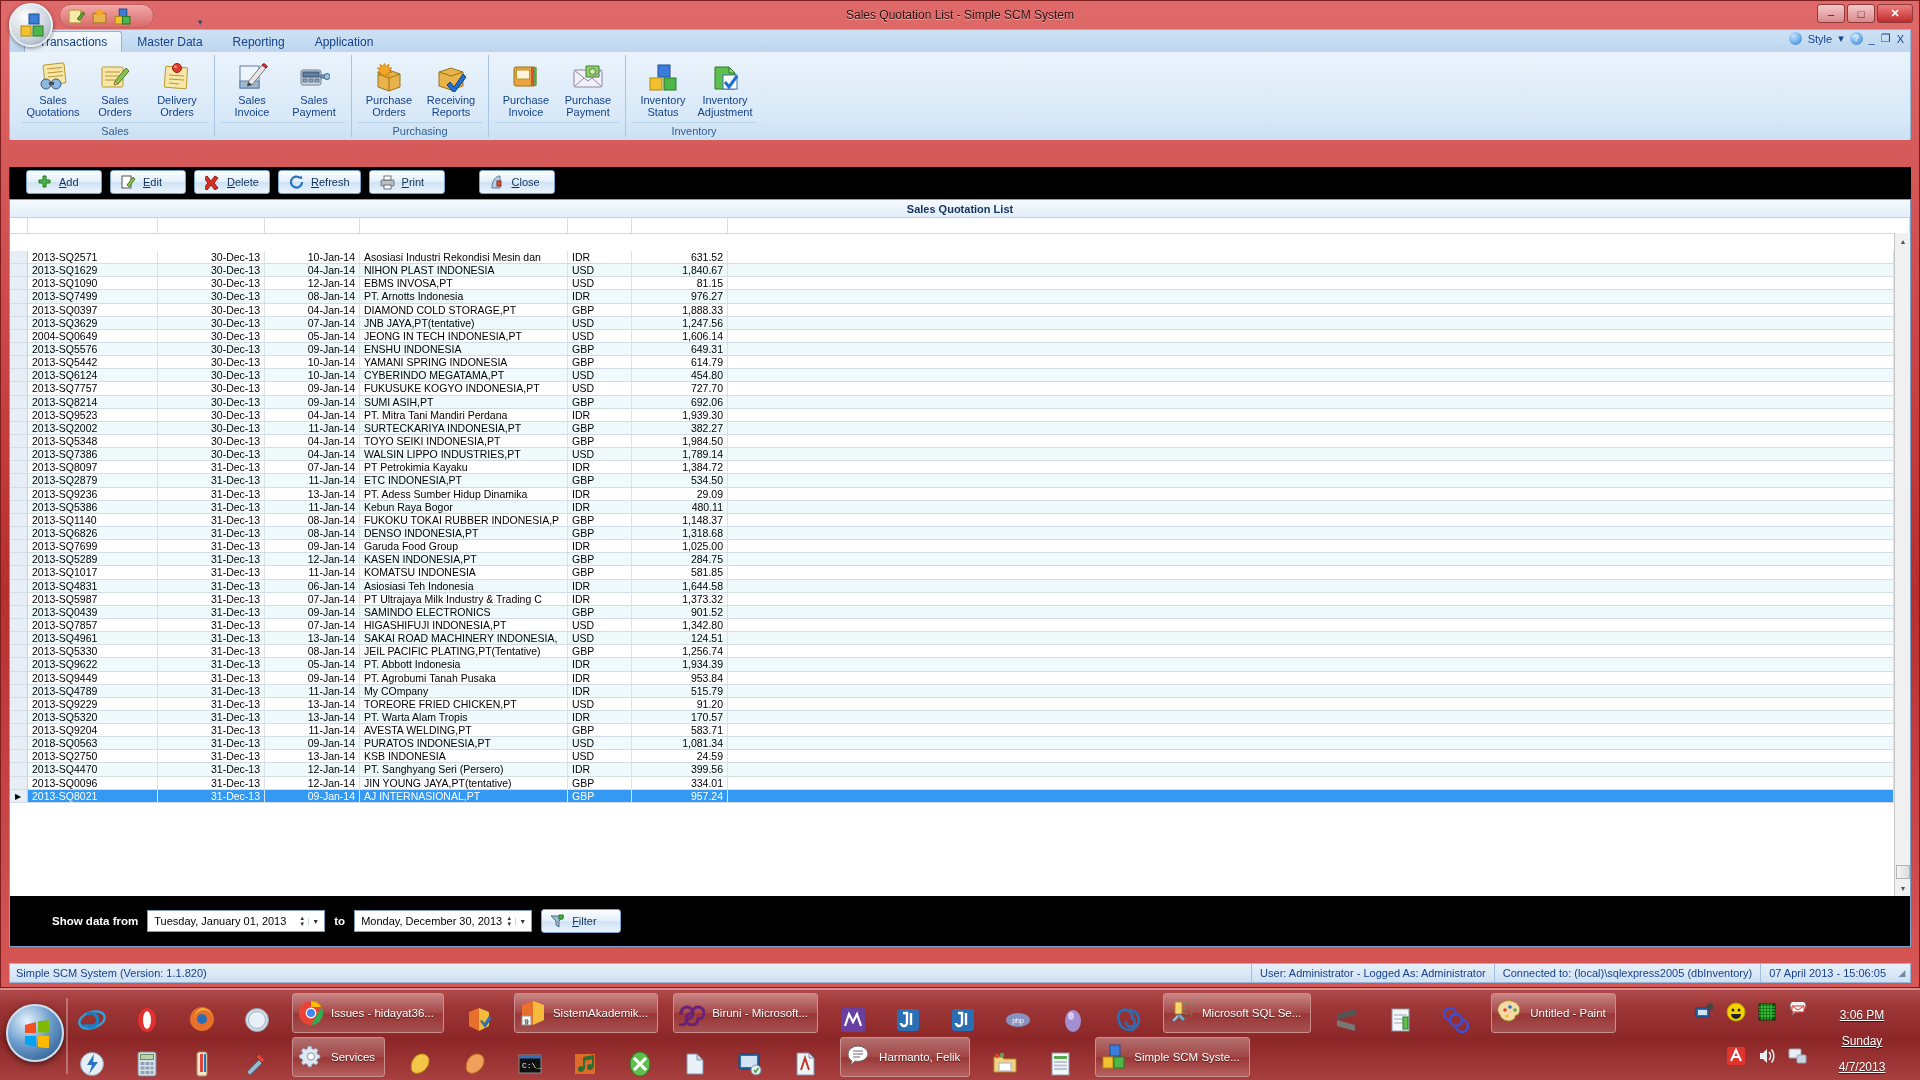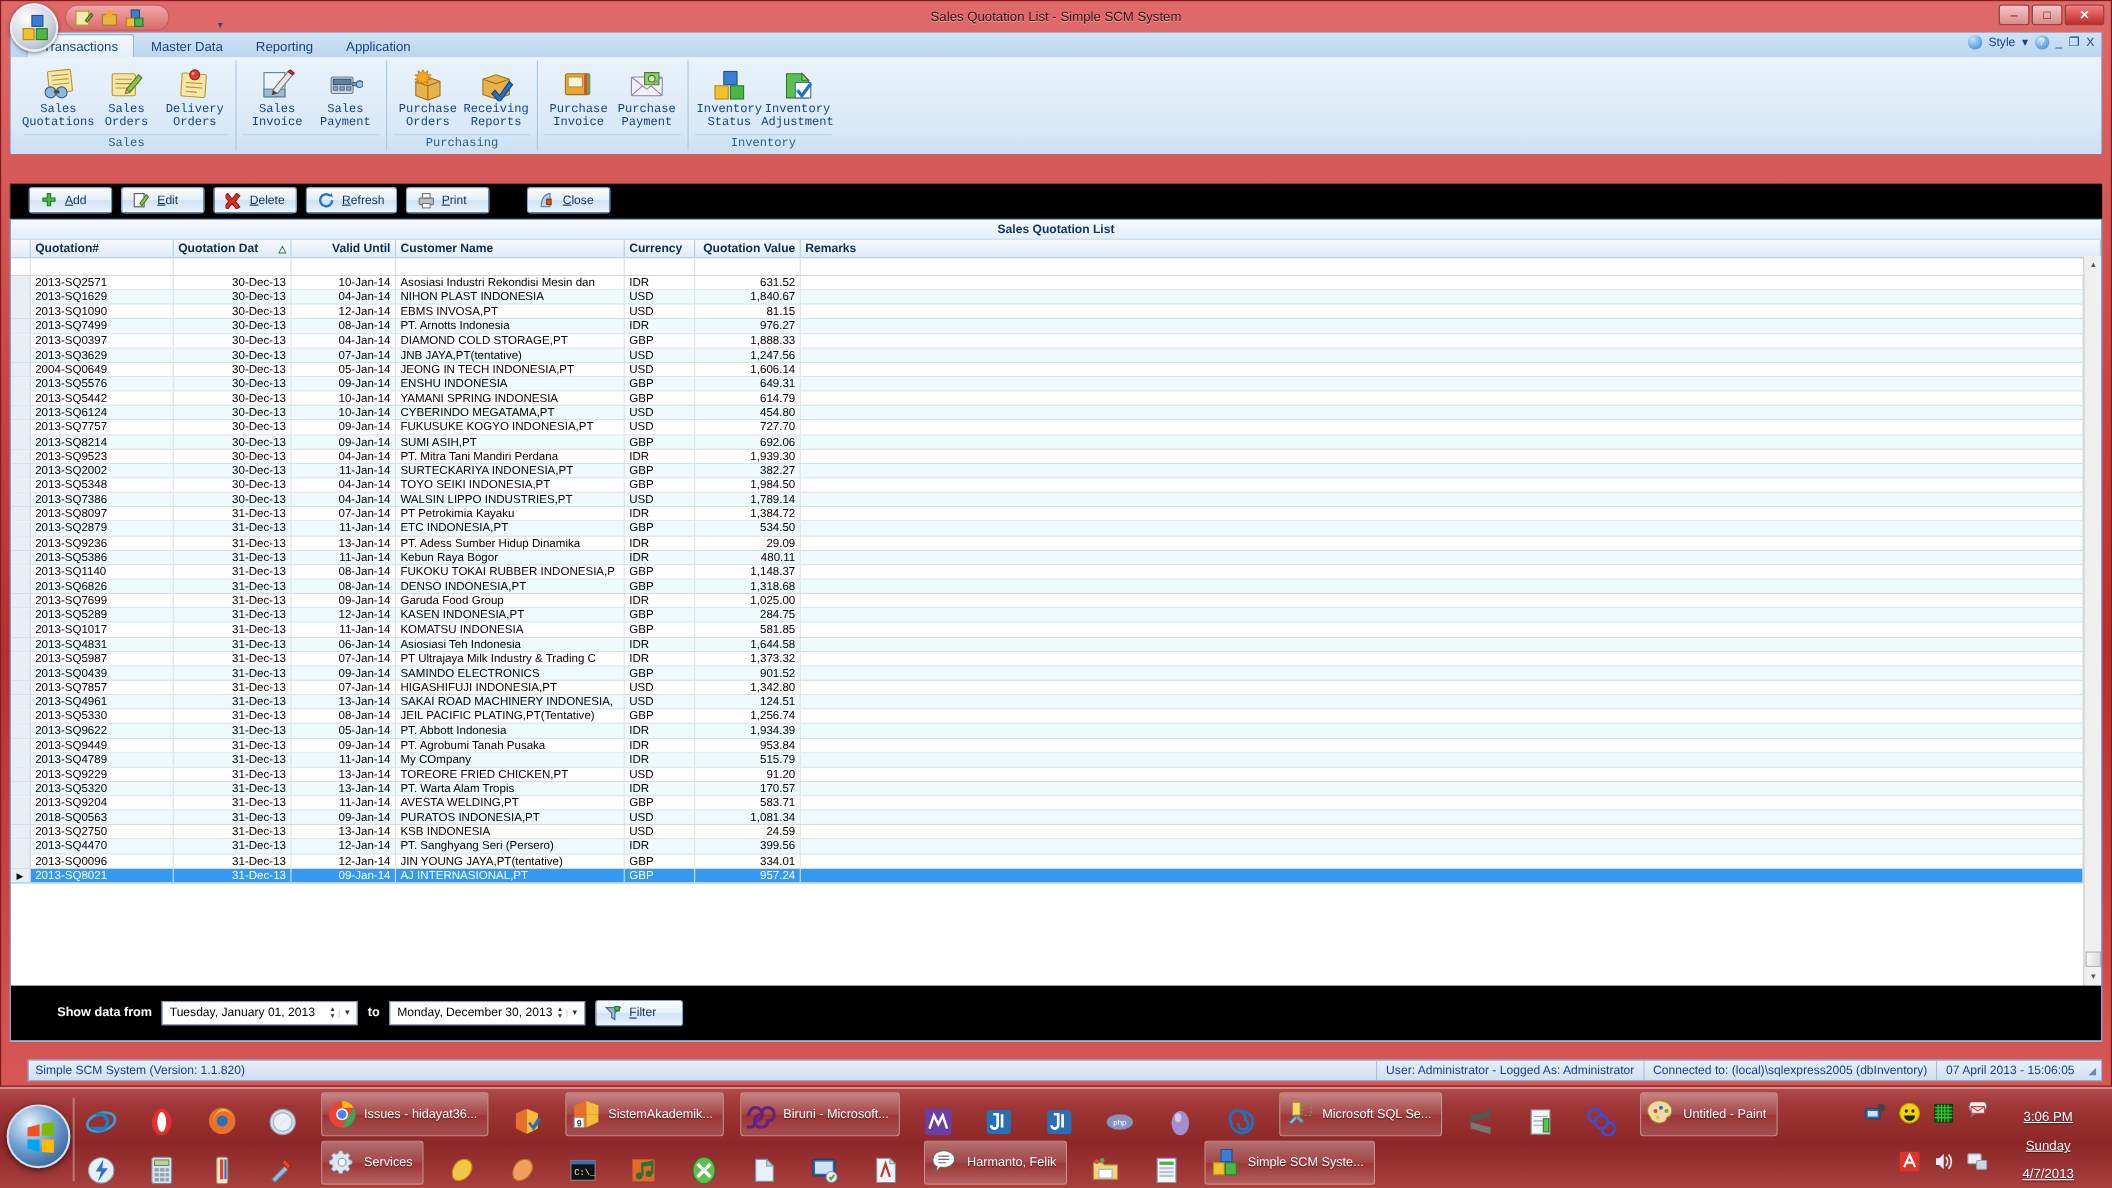--- a/index.html
+++ b/index.html
@@ -45,21 +45,21 @@
   #style-box { position:absolute; right:6px; top:2px; display:flex; align-items:center;
     gap:6px; font-size:11px; color:#15428b; }
   #style-box .dot { width:13px; height:13px; border-radius:50%;
     background:radial-gradient(circle at 35% 30%,#bfe3ff,#2f7fd0); display:inline-block; }
   #style-box .helpb { width:13px; height:13px; border-radius:50%;
     background:radial-gradient(circle at 35% 30%,#bfe3ff,#2f7fd0); color:#fff;
     font-size:9px; text-align:center; line-height:13px; }
 
   #ribbon-body { position:relative; height:88px;
     background:linear-gradient(180deg,#eaf3fb 0%,#d9e9f8 72%,#cbe0f3 100%);
-    display:flex; padding:3px 16px 0 6px;font-family:Liberation Mono, monospace; }
+    display:flex; padding:3px 16px 0 6px; }
   .rgroup { position:relative; height:82px; padding:2px 6px 0 6px;
     border-right:1px solid #a8c6e2; display:flex; flex-direction:column; align-items:center; }
   .rgroup:last-child { border-right:none; }
   .ritems { display:flex; align-items:flex-start; height:62px; }
   .ritem { width:62px; display:flex; flex-direction:column; align-items:center;
     padding-top:3px; }
   .ritem .ico { height:34px; display:flex; align-items:center; justify-content:center; }
   .ritem .lbl { font-size:11px; color:#15428b; text-align:center; line-height:12px; }
   .gname { font-size:11px; color:#2e5f92; text-align:center; width:100%;
     border-top:1px solid #b8d2ea; padding-top:2px; margin-top:auto; }
@@ -131,21 +131,21 @@
   .dtpick .spin { width:12px; display:flex; flex-direction:column; align-items:center;
     font-size:6px; line-height:6px; color:#333; }
   .dtpick .drop { width:14px; text-align:center; font-size:7px; color:#333;
     border-left:1px solid #c8d4e0; }
   #filter-btn { height:24px; width:80px; display:flex; align-items:center; gap:7px;
     padding-left:8px; border:1px solid #7ba2c8; border-radius:3px;
     background:linear-gradient(180deg,#fbfdff 0%,#e4eff9 48%,#cfe2f4 52%,#eaf4fd 100%);
     font-size:11px; color:#10325c; }
 
   
-  #statusbar { position:absolute; left:24px; right:8px; bottom:4px; height:20px;
+  #statusbar { position:absolute; left:8px; right:8px; bottom:4px; height:20px;
     background:linear-gradient(180deg,#e6f0fa,#cfe0f2); border:1px solid #8fb5d8;
     display:flex; align-items:center; font-size:11px; color:#15428b; }
   #statusbar .left { padding-left:6px; flex:1 1 auto; }
   #statusbar .sect { padding:0 8px; border-left:1px solid #9fc0de; height:100%;
     display:flex; align-items:center; }
   #statusbar .grip { width:16px; text-align:center; color:#6b8bab; font-size:9px; }
 
   
   #taskbar { position:absolute; left:0; bottom:0; width:1920px; height:92px;
     background:linear-gradient(180deg,#b04a4a 0%,#9e3636 18%,#8d2626 55%,#a84040 100%);
@@ -456,33 +456,20 @@
           <rect x="7" y="6" width="4" height="5" fill="#d94f2b" stroke="#8e2d16"></rect>
         </svg>
         <span><u>C</u><span>lose</span></span>
       </div>
     </div>
   </div>
 
   <div id="content">
     <div id="grid-caption">Sales Quotation List</div>
 
-    <div id="grid-head">
-      <div class="hc c-ind"></div>
-      <div class="hc c-qno">Quotation#</div>
-      <div class="hc c-qdate">
-        <span style="float:left">Quotation Dat</span>
-        <span style="float:right;color:#3a7a3a;font-size:9px">△</span>
-      </div>
-      <div class="hc c-valid">Valid Until</div>
-      <div class="hc c-cust">Customer Name</div>
-      <div class="hc c-curr">Currency</div>
-      <div class="hc c-val">Quotation Value</div>
-      <div class="hc c-rem">Remarks</div>
-    </div>
 
     <div id="filter-row">
       <div class="fc c-ind"></div>
       <div class="fc c-qno"></div>
       <div class="fc c-qdate"></div>
       <div class="fc c-valid"></div>
       <div class="fc c-cust"></div>
       <div class="fc c-curr"></div>
       <div class="fc c-val"></div>
       <div class="fc c-rem"></div>

